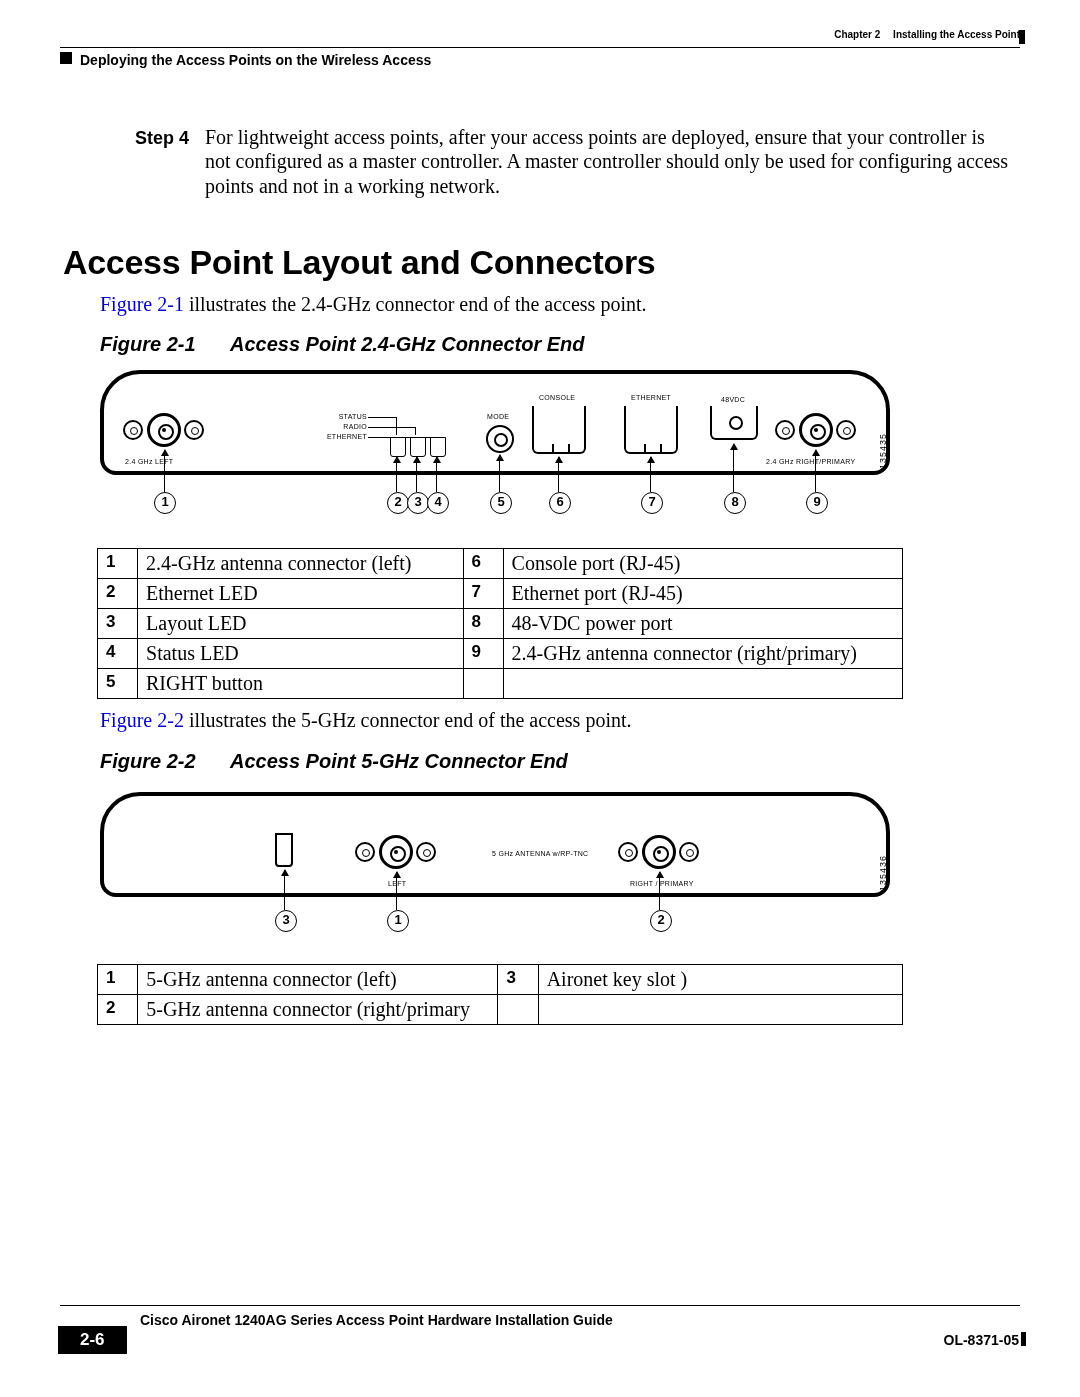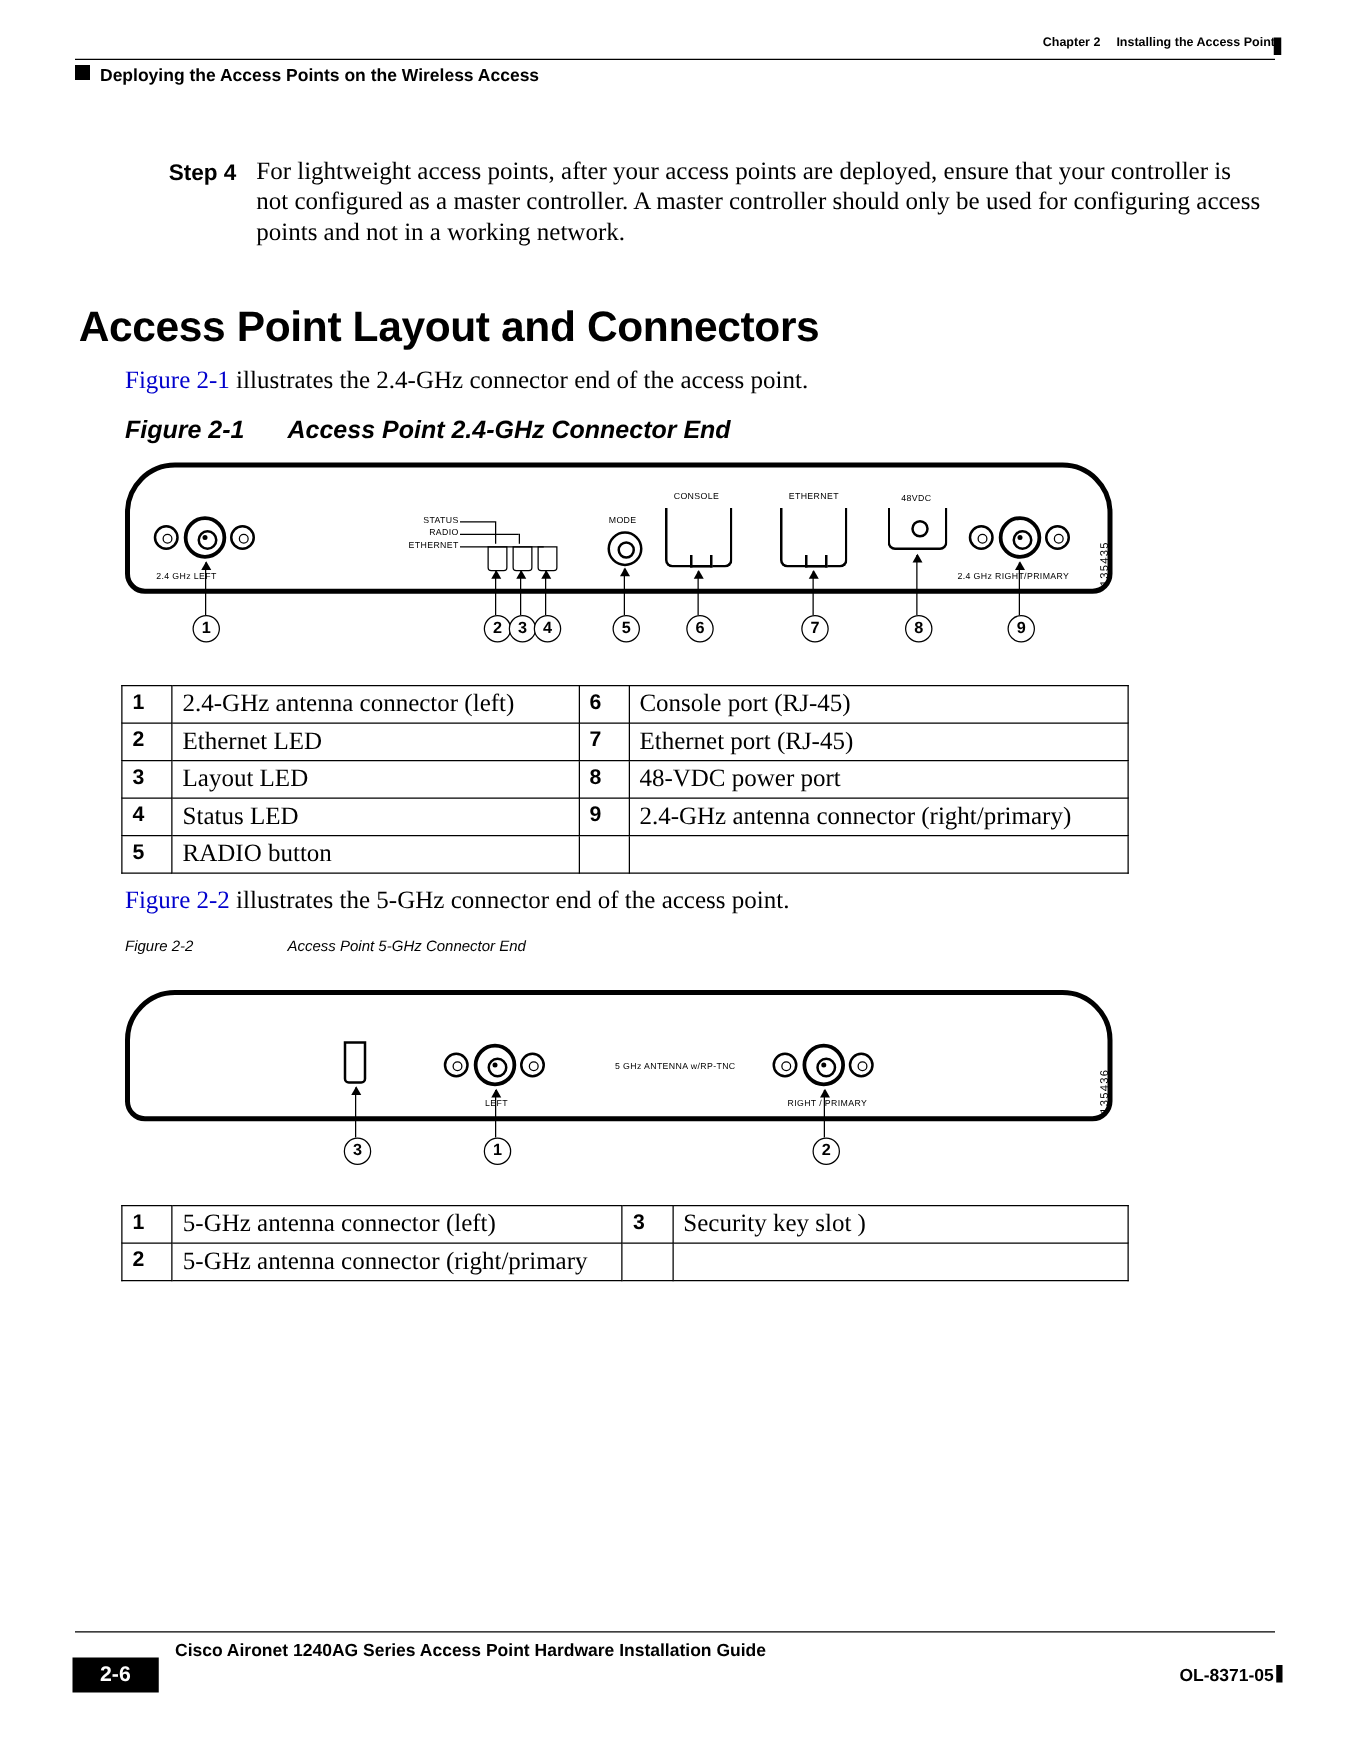--- a/index.html
+++ b/index.html
@@ -13,21 +13,21 @@
   .hdr-square{left:60px;top:52px;width:12px;height:12px;background:#000}
   .hdr-line{left:60px;top:47px;width:960px;height:1px;background:#000}
   
   .step-label{left:135px;top:128px;font-family:Arial,Helvetica,sans-serif;font-size:18px;font-weight:bold}
   .step-text{left:205px;top:125px;width:810px;line-height:1.22}
   .h1{left:63px;top:243px;font-family:Arial,Helvetica,sans-serif;font-size:34px;font-weight:bold;letter-spacing:-.3px}
   .intro1{left:100px;top:293px;width:820px}
   .intro1 a{color:#0000cc;text-decoration:none}
   .figcap1{left:100px;top:333px;font-family:Arial,Helvetica,sans-serif;font-size:20px;font-weight:bold;font-style:italic}
   .figcap1 .num{display:inline-block;width:130px}
-  .figcap2{left:100px;top:750px;font-family:Arial,Helvetica,sans-serif;font-size:12px;font-weight:normal;font-style:italic}
+  .figcap2{left:100px;top:750px;font-family:Arial,Helvetica,sans-serif;font-size:20px;font-weight:bold;font-style:italic}
   .figcap2 .num{display:inline-block;width:130px}
   
   .fig1{left:100px;top:370px;width:790px;height:160px}
   .device{position:absolute;left:0;top:0;width:790px;height:105px;border:4px solid #000;border-radius:40px 40px 16px 16px;background:#fff;box-sizing:border-box}
   .tnc{position:absolute;width:20px;height:20px;border:2px solid #000;border-radius:50%;box-sizing:border-box}
   .tnc::after{content:"";position:absolute;left:50%;top:50%;width:6px;height:6px;margin:-3px 0 0 -3px;border:1px solid #000;border-radius:50%}
   .tnc-inner{position:absolute;width:34px;height:34px;border:3px solid #000;border-radius:50%;box-sizing:border-box}
   .tnc-inner::before{content:"";position:absolute;left:50%;top:50%;width:12px;height:12px;margin:-6px 0 0 -6px;border:2px solid #000;border-radius:50%}
   .tnc-inner::after{content:"";position:absolute;left:50%;top:50%;width:4px;height:4px;margin:-2px 0 0 -2px;background:#000;border-radius:50%}
   .port{position:absolute;width:54px;height:40px;border:2px solid #000;border-top:none;border-radius:0 0 6px 6px;box-sizing:border-box}
@@ -170,21 +170,21 @@
         <td class="d2">48-VDC power port</td>
       </tr>
   <tr>
         <td class="n">4</td>
         <td class="d1">Status LED</td>
         <td class="n">9</td>
         <td class="d2">2.4-GHz antenna connector (right/primary)</td>
       </tr>
   <tr>
         <td class="n">5</td>
-        <td class="d1">RADIO button</td>
+        <td class="d1">RIGHT button</td>
         <td class="n"></td>
         <td class="d2"></td>
       </tr>
 </tbody>
   </table>
 
 <div class="abs intro2">
   <a href="#">Figure 2-2</a><span> illustrates the 5-GHz connector end of the access point.</span>
 </div>
 
@@ -218,21 +218,21 @@
   <div class="callout" style="left:287px;top:118px">1</div>
   <div class="callout" style="left:550px;top:118px">2</div>
 </div>
 
 <table class="leg leg2">
   <tbody>
       <tr>
         <td class="n">1</td>
         <td class="d1">5-GHz antenna connector (left)</td>
         <td class="n">3</td>
-        <td class="d2">Security key slot )</td>
+        <td class="d2">Aironet key slot )</td>
       </tr>
   <tr>
         <td class="n">2</td>
         <td class="d1">5-GHz antenna connector (right/primary</td>
         <td class="n"></td>
         <td class="d2"></td>
       </tr>
 </tbody>
   </table>
 

